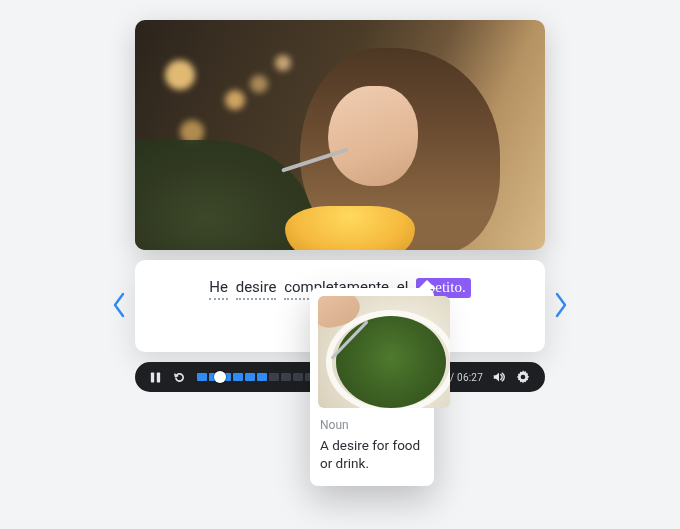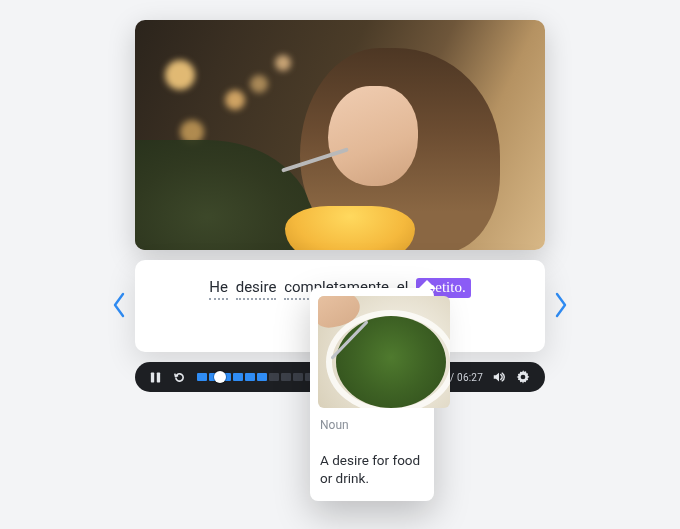--- a/index.html
+++ b/index.html
@@ -43,21 +43,21 @@
   .pb-gear{margin-right:10px;}
 
   .popover{position:absolute;left:310px;top:288px;width:124px;background:#fff;border-radius:8px;box-shadow:0 14px 36px rgba(0,0,0,.22);padding:8px 8px 14px 8px;box-sizing:border-box;}
   .popover .arrow{position:absolute;top:-8px;left:108px;width:0;height:0;border-left:9px solid transparent;border-right:9px solid transparent;border-bottom:9px solid #fff;}
   .pop-img{width:132px;height:112px;border-radius:6px;overflow:hidden;background:radial-gradient(circle at 62% 52%,#f5f3ec 0%,#ece7d9 42%,#d8cfb8 100%);position:relative;}
   .salad{position:absolute;left:18px;top:20px;width:110px;height:92px;background:radial-gradient(circle at 50% 45%,#4f7a2e 0%,#3e6224 48%,#2f4c1b 100%);border-radius:50%;}
   .plate{position:absolute;left:8px;top:14px;width:130px;height:104px;border-radius:50%;border:6px solid #fcfbf7;box-sizing:border-box;opacity:.9;}
   .hand{position:absolute;left:-4px;top:-4px;width:46px;height:34px;background:linear-gradient(160deg,#e8c2a2,#d7ad8b);border-radius:40% 60% 60% 40%;transform:rotate(-12deg);}
   .forks{position:absolute;left:30px;top:18px;width:3px;height:52px;background:#bfc2c8;transform:rotate(44deg);border-radius:2px;}
   .pop-pos{margin:10px 2px 2px 2px;font-size:12px;color:#8a9099;}
-  .pop-def{margin:19px 2px 0 2px;font-size:13.5px;line-height:1.35;color:#2b2f36;}
+  .pop-def{margin:4px 2px 0 2px;font-size:13.5px;line-height:1.35;color:#2b2f36;}
 </style>
 </head>
 <body>
 
 <div class="stage">
 
   <div class="video-frame">
     <div class="video-bg">
       <div class="bokeh b1"></div>
         <div class="bokeh b2"></div>

